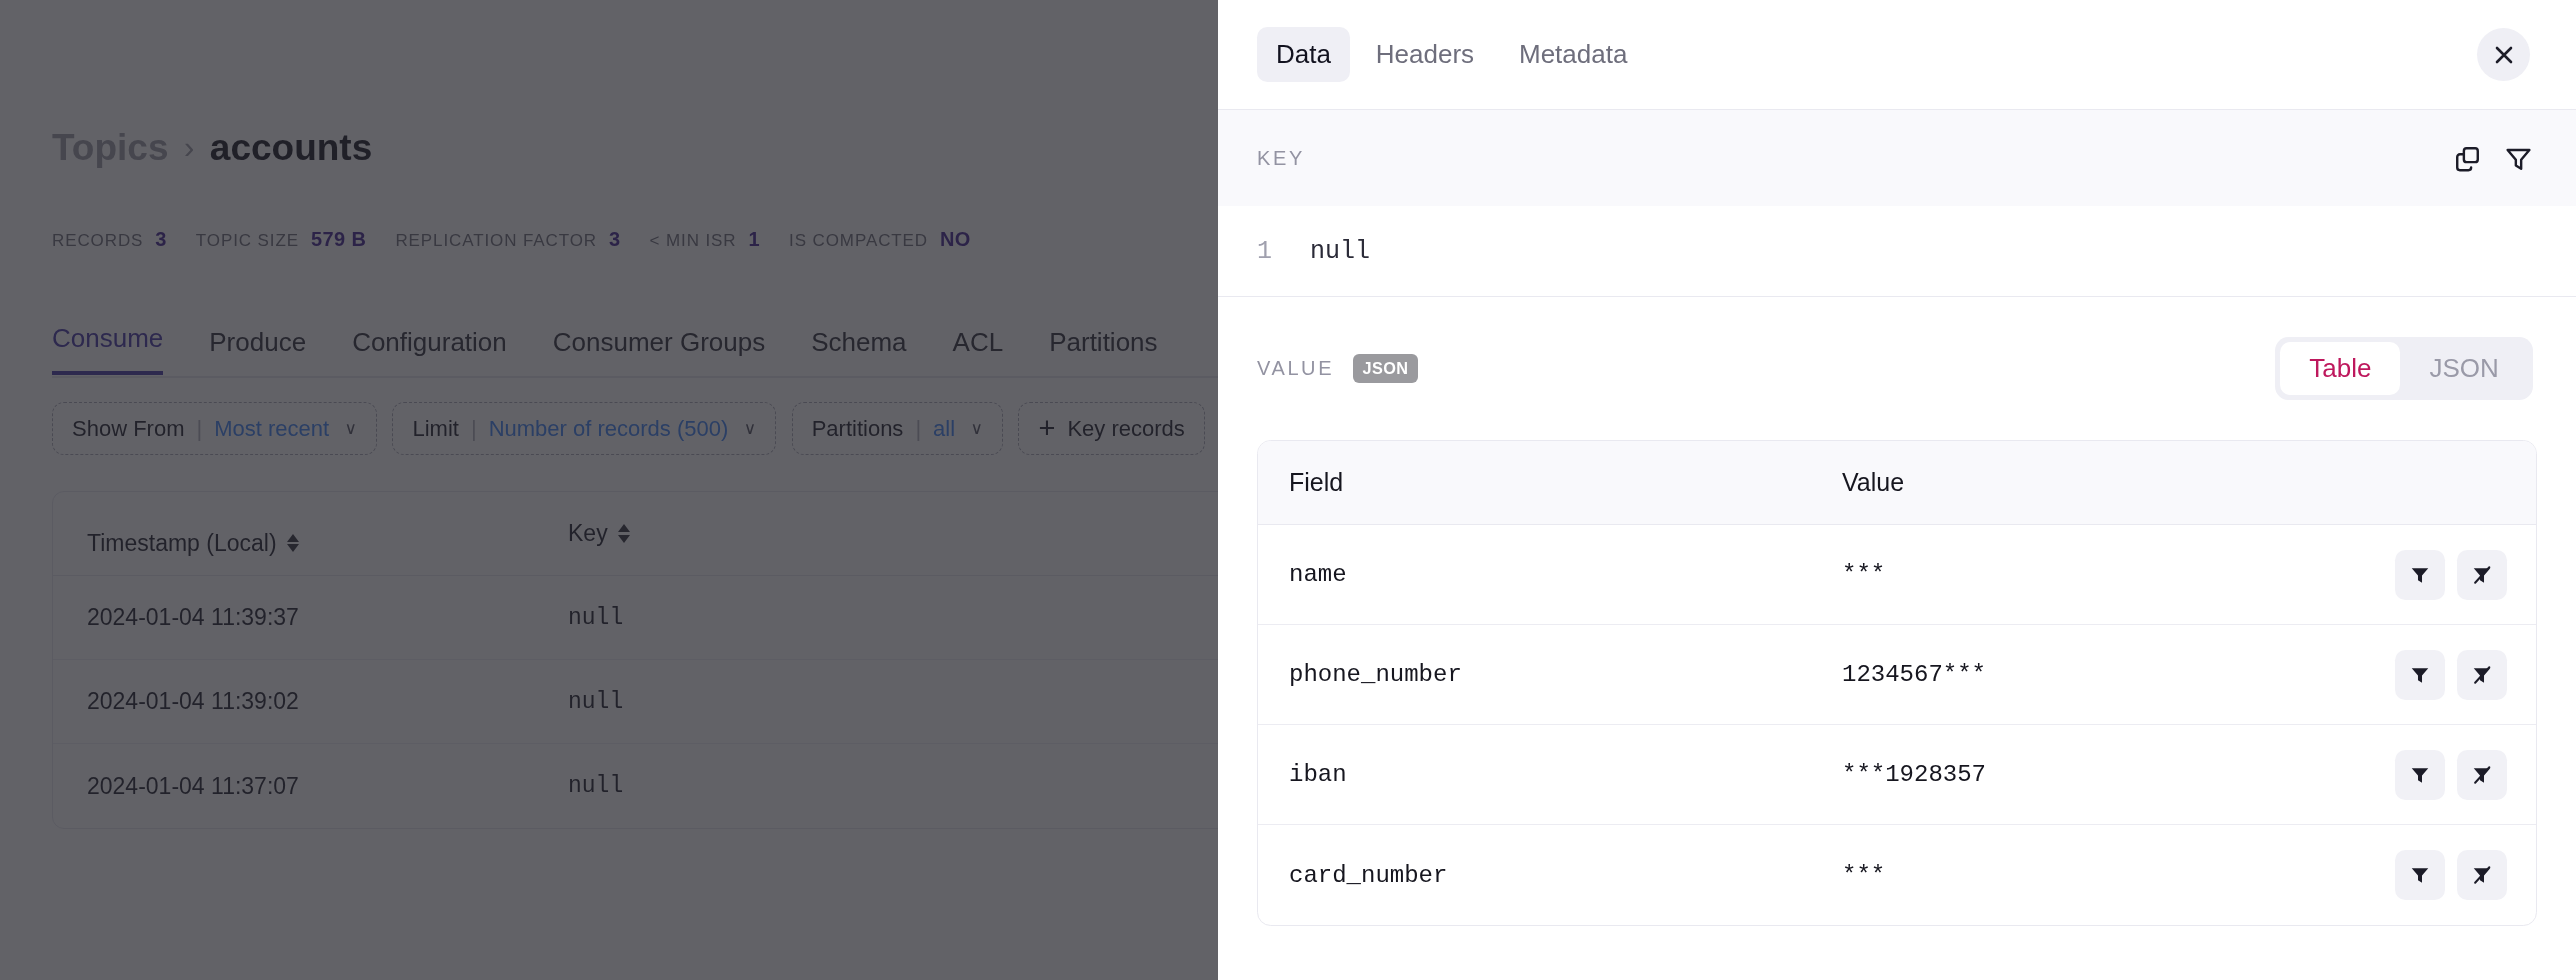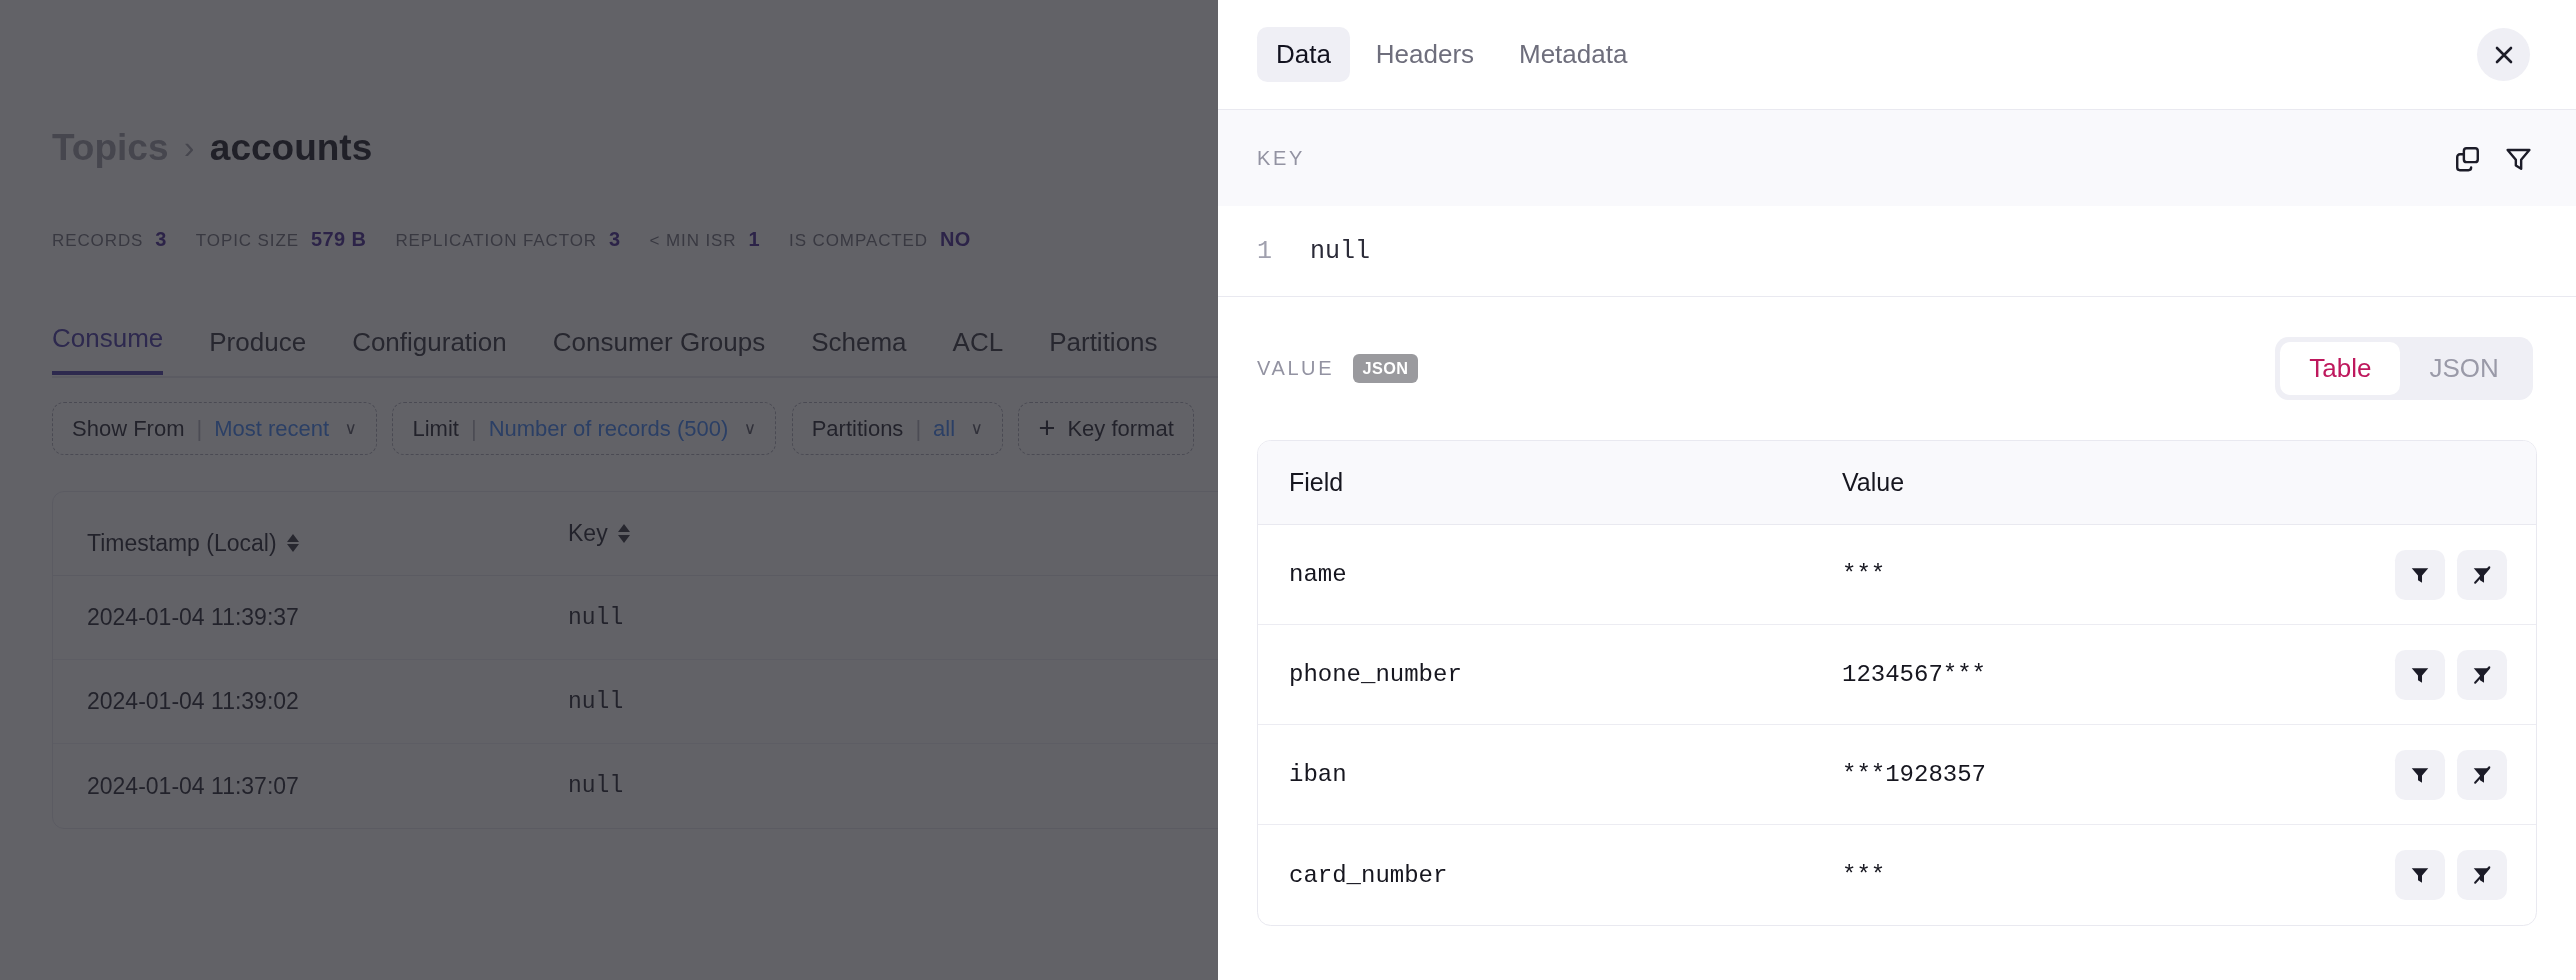--- a/index.html
+++ b/index.html
@@ -284,21 +284,21 @@
       <span class="chevron">∨</span>
     </div>
     <div class="chip">
       <span>Partitions</span>
       <span class="sep">|</span>
       <span class="val">all</span>
       <span class="chevron">∨</span>
     </div>
     <div class="chip">
       <span class="plus">+</span>
-      <span>Key format</span>
+      <span>Key records</span>
     </div>
   </div>
 
   <div id="records-table">
     <div class="rt-head">
       <div class="th th-ts">
         <span>Timestamp (Local)</span>
         <span class="sort-ico">
             <i class="up"></i>
             <i class="dn"></i>

